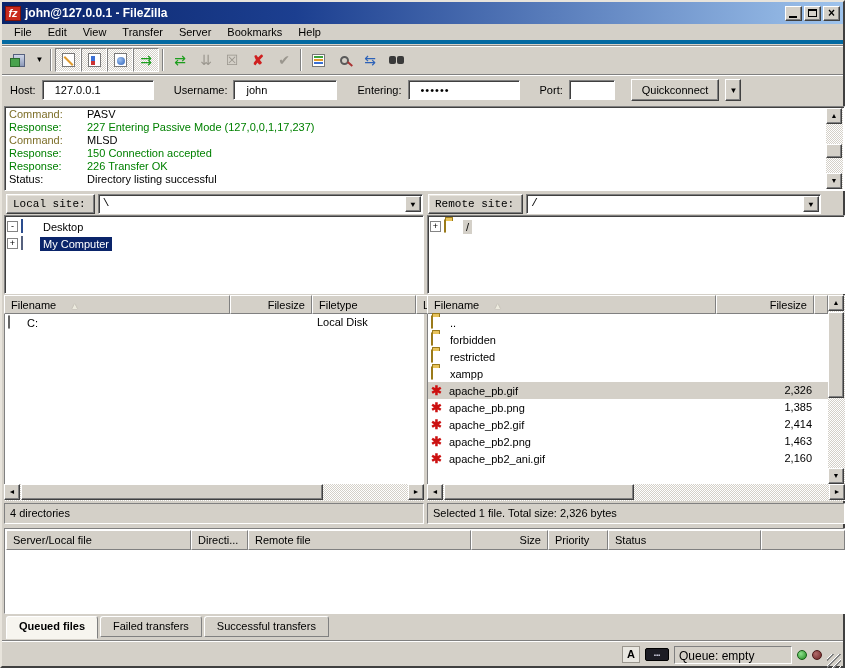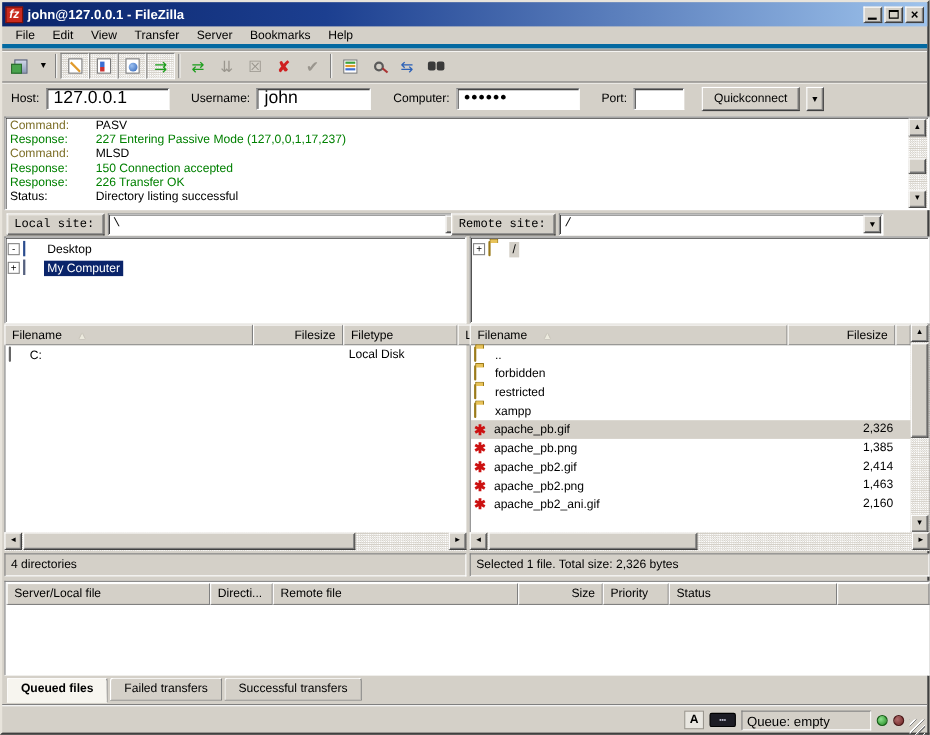--- a/index.html
+++ b/index.html
@@ -74,21 +74,21 @@
     right:-6px; bottom:-2px; transform:rotate(40deg); }
   .mini-binoc { display:flex; gap:1px; }
   .mini-binoc i { width:7px; height:8px; background:#3a3a3a; border-radius:2px; }
 
   
   .quickbar { position:absolute; left:0; top:72px; right:0; height:31px;
     display:flex; align-items:center; gap:6px; padding-left:8px;
     border-top:1px solid #808080; box-shadow: inset 0 1px 0 #fff; }
   .qlabel { white-space:nowrap; }
   .qinput { height:20px; background:#fff; border:1px solid; border-color:#808080 #fff #fff #808080;
-    box-shadow: inset 1px 1px 0 #404040; padding:2px 6px; font-family:inherit; font-size:16px; }
+    box-shadow: inset 1px 1px 0 #404040; padding:2px 12px; font-family:inherit; font-size:11px; }
   .qc-btn { height:22px; padding:0 10px; font-family:inherit; font-size:11px; }
   .qc-drop { width:16px; height:22px; display:flex; align-items:center; justify-content:center;
     font-size:8px; }
 
   
   .logpane { position:absolute; left:2px; top:104px; width:841px; height:85px; }
   .logbody { position:absolute; inset:0; padding:1px 4px; overflow:hidden; }
   .logline { line-height:13px; white-space:nowrap; display:flex; }
   .loglabel { width:78px; flex:none; }
   .lab-cmd { color:#7d6f28; }
@@ -273,21 +273,21 @@
           <i></i>
         </span>
       </div>
   </div>
 
   <div class="quickbar">
     <span class="qlabel">Host:</span>
     <input class="qinput" style="width: 112px;" value="127.0.0.1">
     <span class="qlabel" style="margin-left:14px">Username:</span>
     <input class="qinput" style="width: 104px;" value="john">
-    <span class="qlabel" style="margin-left:14px">Computer:</span>
+    <span class="qlabel" style="margin-left:14px">Entering:</span>
     <input class="qinput" style="width: 112px; letter-spacing: 1px;" value="••••••">
     <span class="qlabel" style="margin-left:14px">Port:</span>
     <input class="qinput" style="width: 46px;" value="">
     <button class="qc-btn btnraise" style="margin-left:10px">Quickconnect</button>
     <div class="qc-drop btnraise">
         <span>▼</span>
       </div>
   </div>
 
   <div class="logpane sunken">
@@ -327,21 +327,21 @@
   <div class="sitebar" style="left:4px; width:417px;">
     <span class="sitelabel raised">Local site:</span>
     <div class="combo">
       <span>\</span>
       <div class="combo-drop btnraise">
           <span>▼</span>
         </div>
     </div>
   </div>
 
-  <div class="sitebar" style="left:408px; width:393px;">
+  <div class="sitebar" style="left:426px; width:393px;">
     <span class="sitelabel raised">Remote site:</span>
     <div class="combo">
       <span>/</span>
       <div class="combo-drop btnraise">
           <span>▼</span>
         </div>
     </div>
   </div>
 
   <div class="tree sunken" style="left:2px; width:420px;">

